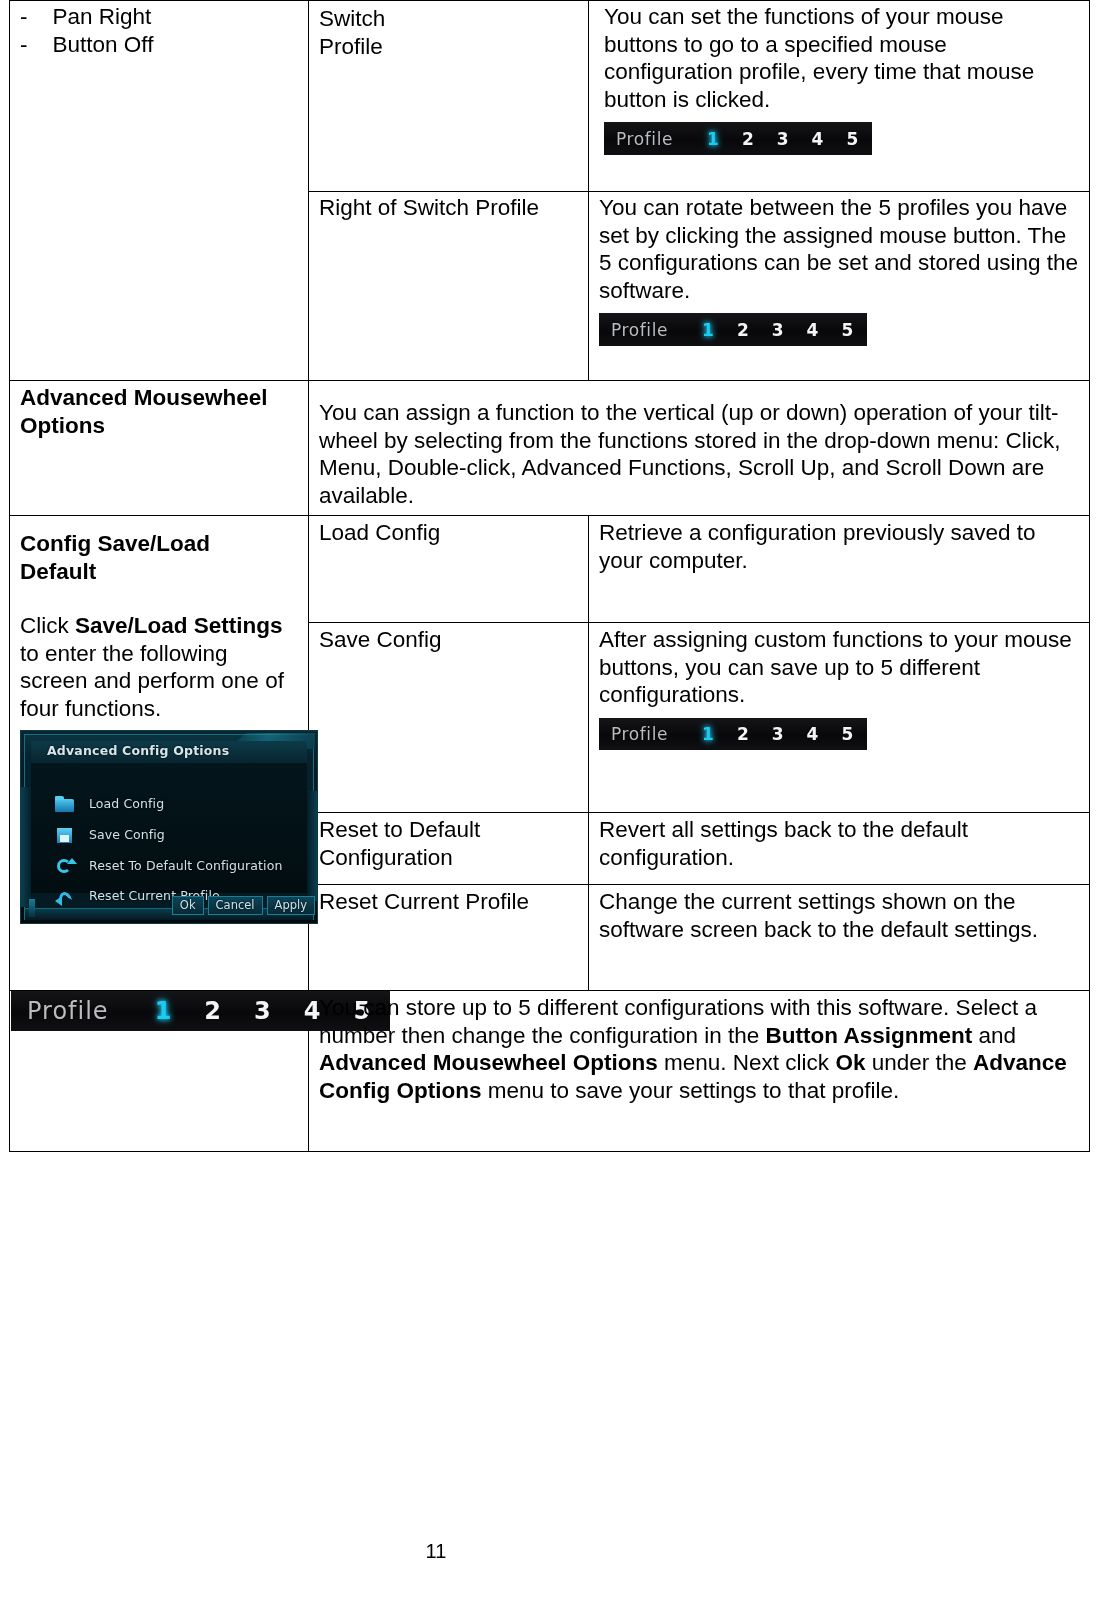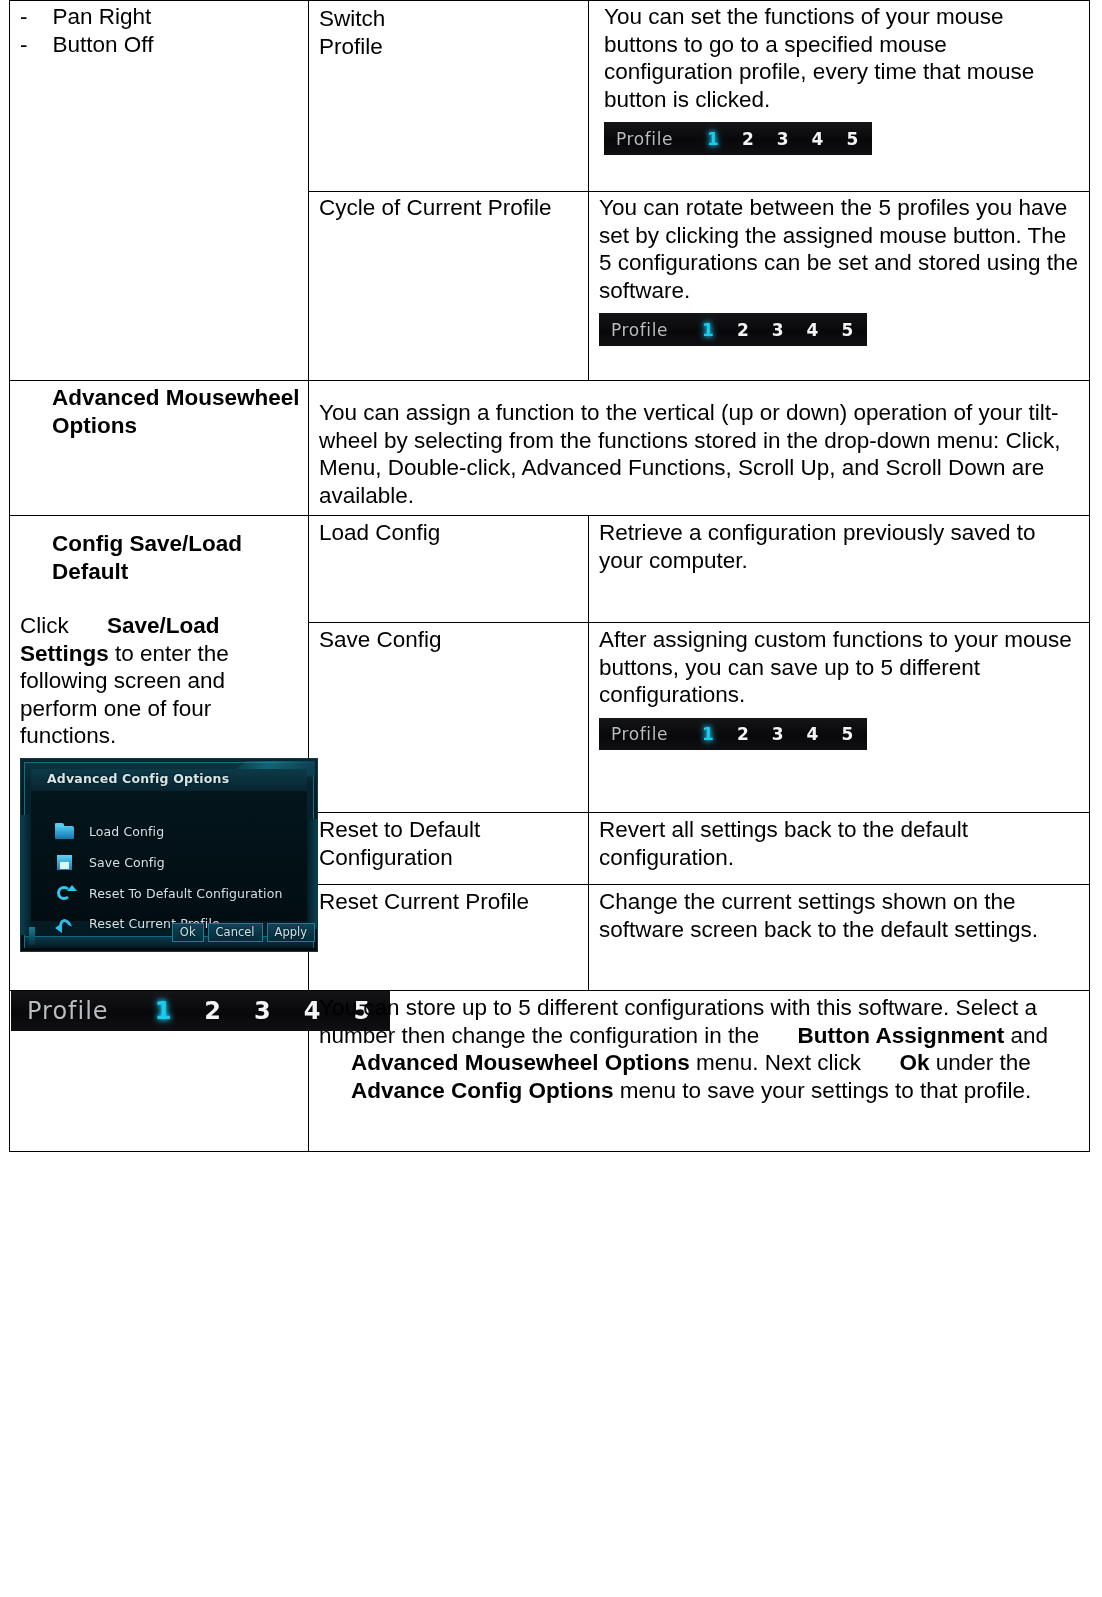--- a/index.html
+++ b/index.html
@@ -30,21 +30,21 @@
     margin-top: 0px;
   }
   table.doc td {
     border: 1.6px solid #000000;
     vertical-align: top;
     padding: 4px 8px 6px 10px;
     font-size: 22.5px;
     line-height: 27.5px;
     font-family: "Liberation Sans", sans-serif;
   }
-  .b { font-weight: bold; margin-left: 32px; }
+  .b { font-weight: bold; }
   .cell-text { white-space: normal; }
 
   
   .profile-bar {
     display: inline-block;
     background: #0a0a0c;
     background: linear-gradient(180deg,#151518 0%,#08080a 55%,#101013 100%);
     padding: 5px 14px 5px 12px;
     margin-top: 9px;
     white-space: nowrap;
@@ -299,21 +299,21 @@
       <td style="padding-top:2px;padding-left:15px;">
         <div class="cell-text">You can set the functions of your mouse buttons to go to a specified mouse configuration profile, every time that mouse button is clicked.</div>
         <div class="profile-bar">
           <span class="pb-label">Profile</span><span class="pb-num first active">1</span><span class="pb-num">2</span><span class="pb-num">3</span><span class="pb-num">4</span><span class="pb-num">5</span>
         </div>
       </td>
     </tr>
 
     <tr>
       <td style="height:180px;padding-top:2px;">
-        <div>Cycle of Current Profile</div>
+        <div>Right of Switch Profile</div>
       </td>
       <td style="padding-top:2px;">
         <div class="cell-text">You can rotate between the 5 profiles you have set by clicking the assigned mouse button. The 5 configurations can be set and stored using the software.</div>
         <div class="profile-bar">
           <span class="pb-label">Profile</span><span class="pb-num first active">1</span><span class="pb-num">2</span><span class="pb-num">3</span><span class="pb-num">4</span><span class="pb-num">5</span>
         </div>
       </td>
     </tr>
 
     <tr>
@@ -408,14 +408,15 @@
         </div>
       </td>
       <td colspan="2" style="padding-top:3px;">
         <div class="cell-text"><span>You can store up to 5 different configurations with this software. Select a number then change the configuration in the </span><span class="b">Button Assignment</span><span> and </span><span class="b">Advanced Mousewheel Options</span><span> menu. Next click </span><span class="b">Ok</span><span> under the </span><span class="b">Advance Config Options</span><span> menu to save your settings to that profile.</span></div>
       </td>
     </tr>
 
   </tbody>
     </table>
 
+  <div class="pagenum">11</div>
 
 </div>
 
 </body></html>

